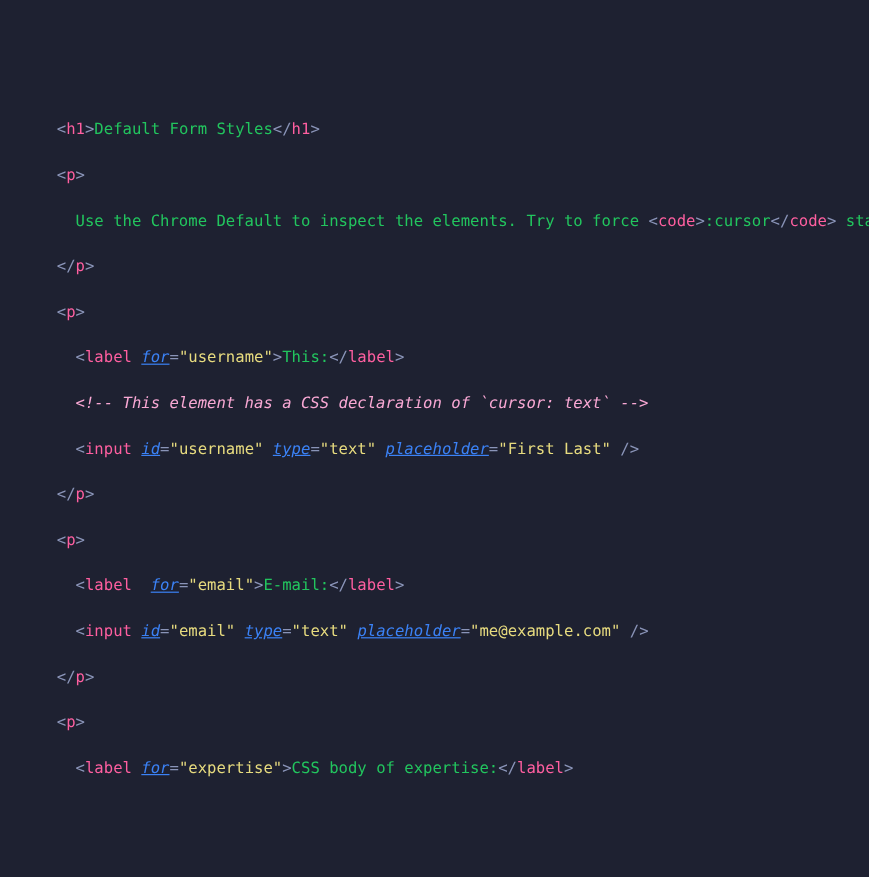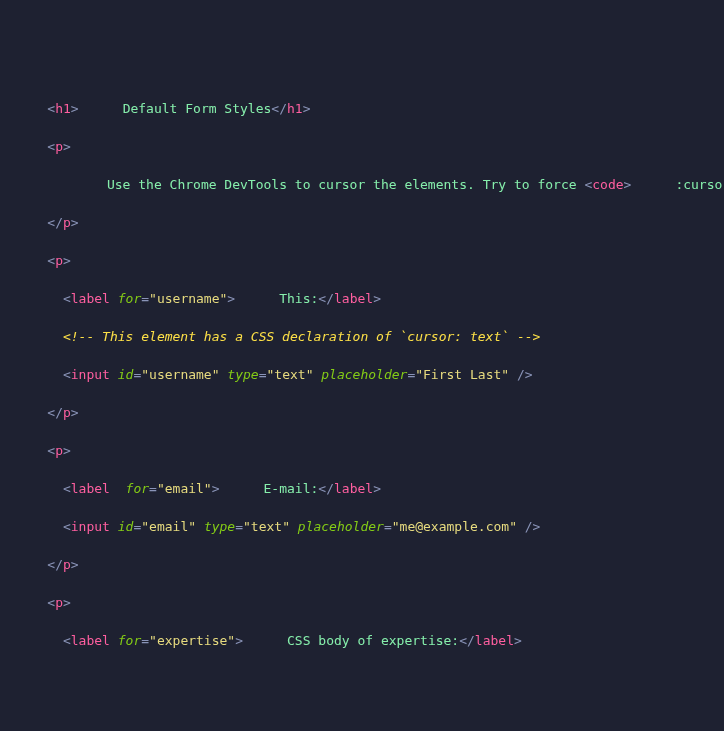--- a/index.html
+++ b/index.html
@@ -10,34 +10,34 @@
     line-height: 19px;
     color: #ccc;
     white-space: pre;
     overflow-x: auto;
   }
   .editor { padding: 4px 0 4px 8px; }
   .line { padding: 0 8px; }
   
   .pnc { color: #8a94b8; }           
   .tag { color: #ff5fa0; }           
-  .attr { color: #84cc16; font-style: italic; } 
+  .attr { color: #3b82f6; font-style: italic; text-decoration: underline; } 
   .str { color: #e7db7f; }           
-  .txt { color: #86efac; margin-left: 44px; }           
-  .cmt { color: #fde047; font-style: italic; } 
+  .txt { color: #22c55e; }           
+  .cmt { color: #f9a8d4; font-style: italic; } 
 </style>
 </head>
 <body>
 
 
 
 <div class="editor">
 <div class="line">    <span class="pnc">&lt;</span><span class="tag">h1</span><span class="pnc">&gt;</span><span class="txt">Default Form Styles</span><span class="pnc">&lt;/</span><span class="tag">h1</span><span class="pnc">&gt;</span></div>
 <div class="line">    <span class="pnc">&lt;</span><span class="tag">p</span><span class="pnc">&gt;</span></div>
-<div class="line">      <span class="txt">Use the Chrome DevTools to cursor the elements. Try to force </span><span class="pnc">&lt;</span><span class="tag">code</span><span class="pnc">&gt;</span><span class="txt">:cursor</span><span class="pnc">&lt;/</span><span class="tag">code</span><span class="pnc">&gt;</span><span class="txt"> state </span></div>
+<div class="line">      <span class="txt">Use the Chrome Default to inspect the elements. Try to force </span><span class="pnc">&lt;</span><span class="tag">code</span><span class="pnc">&gt;</span><span class="txt">:cursor</span><span class="pnc">&lt;/</span><span class="tag">code</span><span class="pnc">&gt;</span><span class="txt"> state </span></div>
 <div class="line">    <span class="pnc">&lt;/</span><span class="tag">p</span><span class="pnc">&gt;</span></div>
 <div class="line">    <span class="pnc">&lt;</span><span class="tag">p</span><span class="pnc">&gt;</span></div>
 <div class="line">      <span class="pnc">&lt;</span><span class="tag">label</span> <span class="attr">for</span><span class="pnc">=</span><span class="str">"username"</span><span class="pnc">&gt;</span><span class="txt">This:</span><span class="pnc">&lt;/</span><span class="tag">label</span><span class="pnc">&gt;</span></div>
 <div class="line">      <span class="cmt">&lt;!-- This element has a CSS declaration of `cursor: text` --&gt;</span></div>
 <div class="line">      <span class="pnc">&lt;</span><span class="tag">input</span> <span class="attr">id</span><span class="pnc">=</span><span class="str">"username"</span> <span class="attr">type</span><span class="pnc">=</span><span class="str">"text"</span> <span class="attr">placeholder</span><span class="pnc">=</span><span class="str">"First Last"</span> <span class="pnc">/&gt;</span></div>
 <div class="line">    <span class="pnc">&lt;/</span><span class="tag">p</span><span class="pnc">&gt;</span></div>
 <div class="line">    <span class="pnc">&lt;</span><span class="tag">p</span><span class="pnc">&gt;</span></div>
 <div class="line">      <span class="pnc">&lt;</span><span class="tag">label</span>  <span class="attr">for</span><span class="pnc">=</span><span class="str">"email"</span><span class="pnc">&gt;</span><span class="txt">E-mail:</span><span class="pnc">&lt;/</span><span class="tag">label</span><span class="pnc">&gt;</span></div>
 <div class="line">      <span class="pnc">&lt;</span><span class="tag">input</span> <span class="attr">id</span><span class="pnc">=</span><span class="str">"email"</span> <span class="attr">type</span><span class="pnc">=</span><span class="str">"text"</span> <span class="attr">placeholder</span><span class="pnc">=</span><span class="str">"me@example.com"</span> <span class="pnc">/&gt;</span></div>
 <div class="line">    <span class="pnc">&lt;/</span><span class="tag">p</span><span class="pnc">&gt;</span></div>

